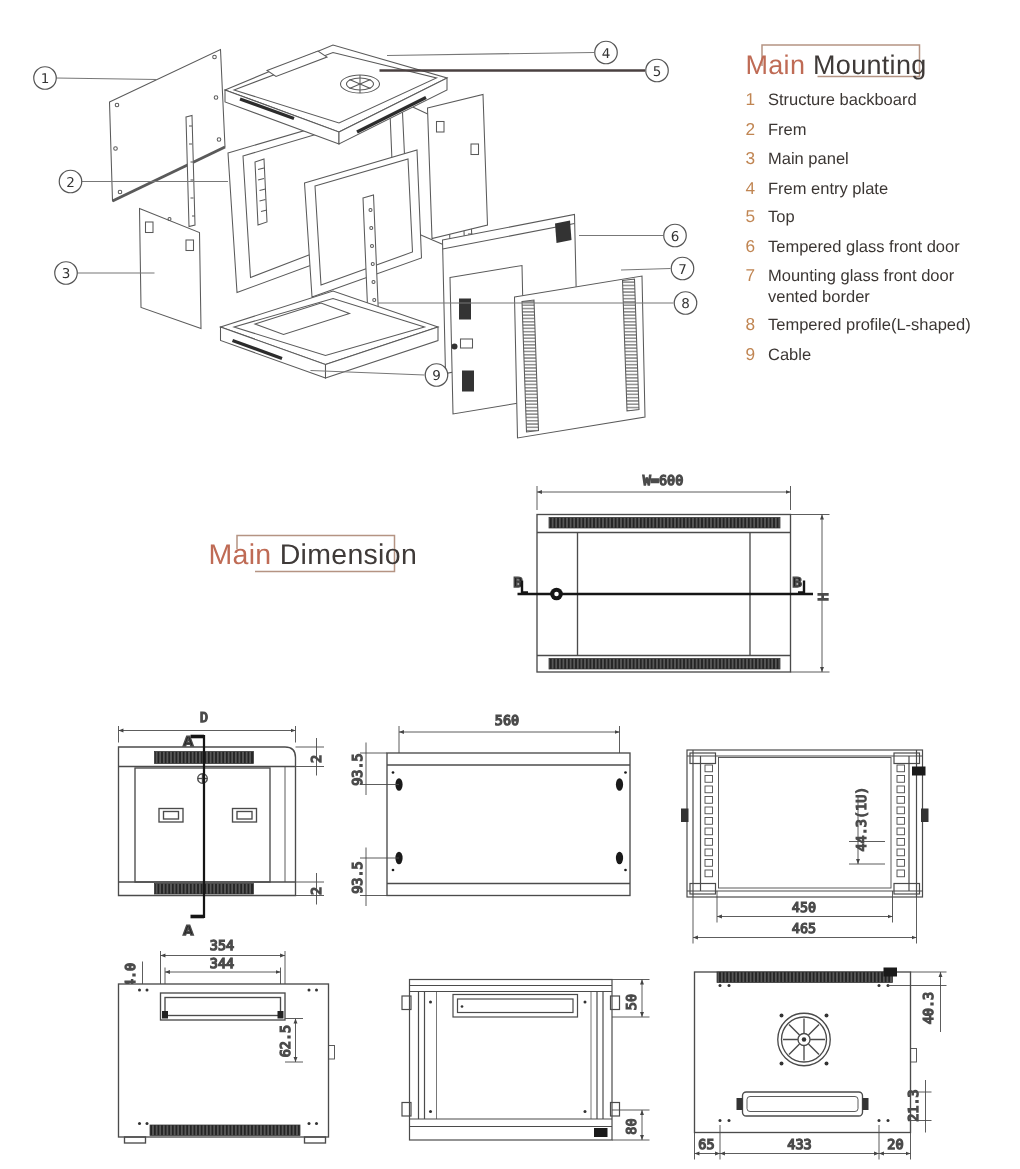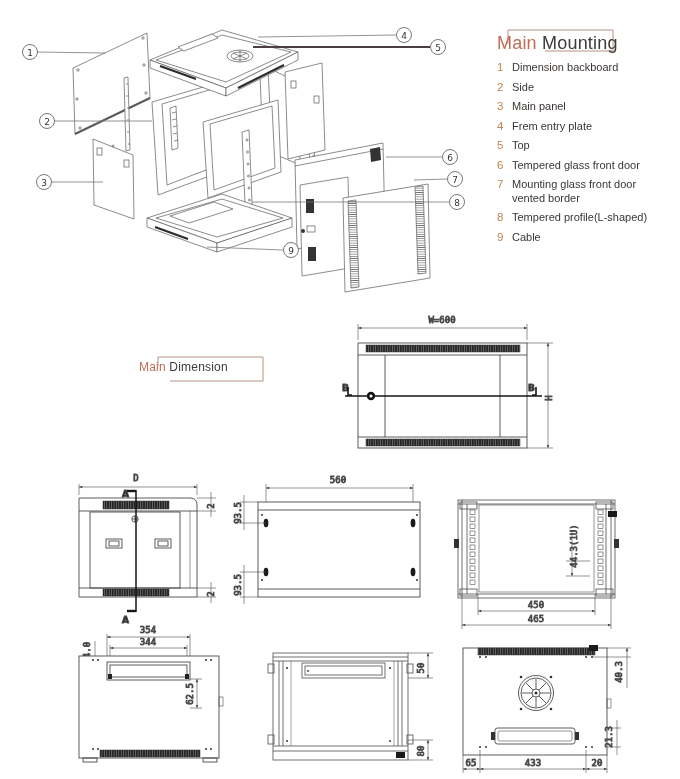--- a/index.html
+++ b/index.html
@@ -3,21 +3,21 @@
 <meta charset="utf-8">
 <style>
   html,body{margin:0;padding:0;background:#fff;}
   .canvas{position:relative;width:680px;height:779px;background:#fff;overflow:hidden;
           font-family:"Liberation Sans",sans-serif;}
   svg{position:absolute;left:0;top:0;}
   .title{position:absolute;white-space:nowrap;letter-spacing:0.2px;}
   .title .accent{color:#bf6b55;text-align:right;}
   .title .rest{color:#3f3a38;}
   #structure-title{left:497px;top:33px;font-size:18px;}
-  #dimension-title{left:139px;top:360px;font-size:12px;}
+  #dimension-title{left:139px;top:360px;font-size:19px;}
   .parts-list{position:absolute;left:497px;top:61px;width:168px;margin:0;padding:0;list-style:none;}
   .parts-list li{display:flex;margin-bottom:6px;font-size:11px;line-height:13.5px;color:#3b3633;}
   .parts-list .num{width:15px;flex:0 0 15px;color:#c08552;font-size:11.5px;}
   .parts-list .lbl{flex:1;}
   text{font-family:"DejaVu Sans Mono",monospace;fill:#3a3a3a;}
   .cal{font-family:"DejaVu Sans",sans-serif;font-size:9px;fill:#333;}
   .dim{font-size:9px;}
   .sec{font-family:"DejaVu Sans",sans-serif;font-size:9px;font-weight:bold;fill:#222;}
 </style>
 </head>
@@ -477,25 +477,25 @@
 </svg>
 
 <div class="title" id="structure-title">
   <span class="accent">Main</span>
   <span class="rest">Mounting</span>
 </div>
 
 <ul class="parts-list">
   <li>
         <span class="num">1</span>
-        <span class="lbl">Dimension backboard</span>
+        <span class="lbl">Structure backboard</span>
       </li>
   <li>
         <span class="num">2</span>
-        <span class="lbl">Side</span>
+        <span class="lbl">Frem</span>
       </li>
   <li>
         <span class="num">3</span>
         <span class="lbl">Main panel</span>
       </li>
   <li>
         <span class="num">4</span>
         <span class="lbl">Frem entry plate</span>
       </li>
   <li>

